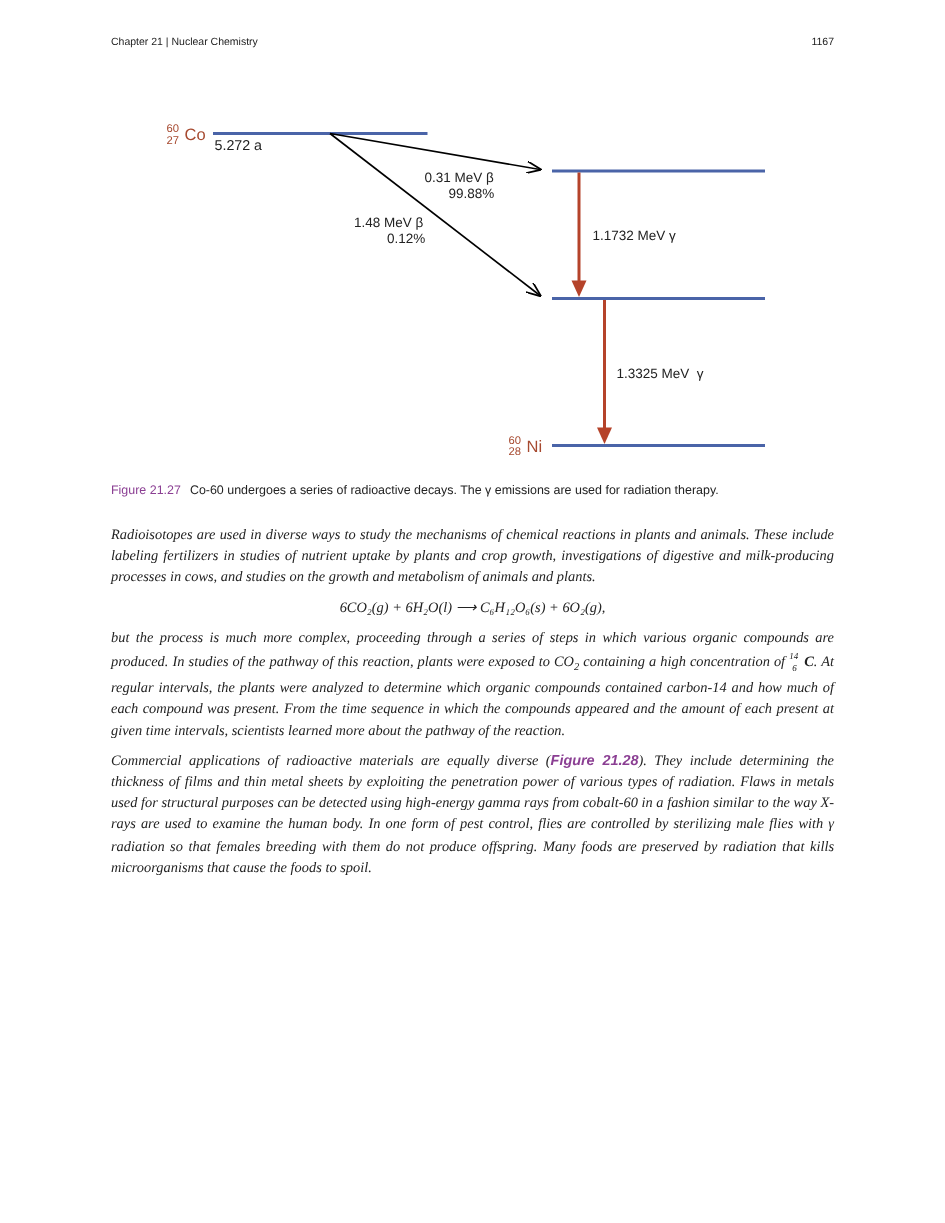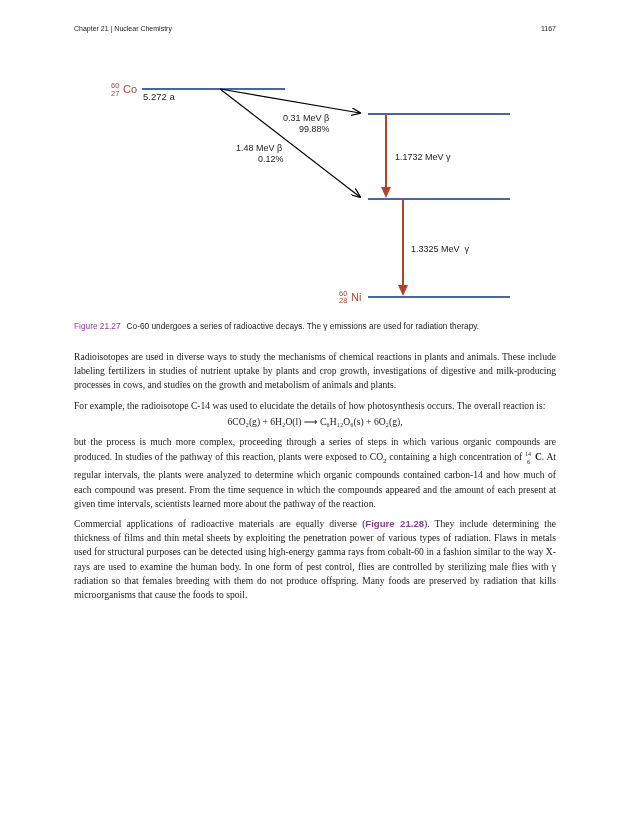--- a/index.html
+++ b/index.html
@@ -7,21 +7,21 @@
   .header { position: absolute; top: 25px; left: 74px; right: 74px; height: 12px;
     font-family: "Liberation Sans", sans-serif; font-size: 7px; color: #222; }
   .header .left { position: absolute; left: 0; top: 0; }
   .header .right { position: absolute; right: 0; top: 0; }
   svg.diagram { position: absolute; left: 0; top: 0; }
   .caption { position: absolute; top: 321px; left: 74px; width: 490px;
     font-family: "Liberation Sans", sans-serif; font-size: 8.3px; color: #222; }
   .caption .figlabel { color: #8b3f93; margin-right: 6px; }
   .body { position: absolute; left: 74px; width: 482px;
     font-family: "Liberation Serif", serif; font-size: 9.6px; line-height: 14.2px;
-    color: #222; text-align: justify; }
+    color: #222; text-align: justify; font-style: italic; }
   .body p { margin: 0 0 6px 0; }
   .eq { text-align: center; margin: 2px 0 6px 0; }
   .figref { font-family: "Liberation Sans", sans-serif; font-weight: bold; color: #8b3f93; }
   sub { font-size: 7px; }
   .nuc { display: inline-block; position: relative; width: 10px; height: 14px; vertical-align: -3px; }
   .nuc .m { position: absolute; top: -2px; left: 0; font-size: 6px; }
   .nuc .z { position: absolute; top: 6px; left: 2px; font-size: 6px; }
 </style>
 </head>
 <body>
@@ -71,21 +71,20 @@
   <text x="339" y="303" font-size="7.5" fill="#a6492f">28</text>
   <text x="351" y="301" font-size="11" fill="#a6492f">Ni</text>
 </svg>
 
 <div class="caption">
   <span class="figlabel">Figure 21.27</span><span>Co-60 undergoes a series of radioactive decays. The γ emissions are used for radiation therapy.</span>
 </div>
 
 <div class="body" style="top: 350px;">
   <p>Radioisotopes are used in diverse ways to study the mechanisms of chemical reactions in plants and animals. These include labeling fertilizers in studies of nutrient uptake by plants and crop growth, investigations of digestive and milk-producing processes in cows, and studies on the growth and metabolism of animals and plants.</p>
-  <p style="margin-bottom:2px;">For example, the radioisotope C-14 was used to elucidate the details of how photosynthesis occurs. The overall reaction is:</p>
   <div class="eq">6CO₂(g) + 6H₂O(l) ⟶ C₆H₁₂O₆(s) + 6O₂(g),</div>
   <p>
     <span>but the process is much more complex, proceeding through a series of steps in which various organic compounds are produced. In studies of the pathway of this reaction, plants were exposed to CO</span><sub>2</sub><span> containing a high concentration of </span><span class="nuc"><span class="m">14</span><span class="z">6</span></span><b>C</b><span>. At regular intervals, the plants were analyzed to determine which organic compounds contained carbon-14 and how much of each compound was present. From the time sequence in which the compounds appeared and the amount of each present at given time intervals, scientists learned more about the pathway of the reaction.</span>
   </p>
   <p>
     <span>Commercial applications of radioactive materials are equally diverse (</span><a class="figref">Figure 21.28</a><span>). They include determining the thickness of films and thin metal sheets by exploiting the penetration power of various types of radiation. Flaws in metals used for structural purposes can be detected using high-energy gamma rays from cobalt-60 in a fashion similar to the way X-rays are used to examine the human body. In one form of pest control, flies are controlled by sterilizing male flies with γ radiation so that females breeding with them do not produce offspring. Many foods are preserved by radiation that kills microorganisms that cause the foods to spoil.</span>
   </p>
 </div>
 
 </body></html>

